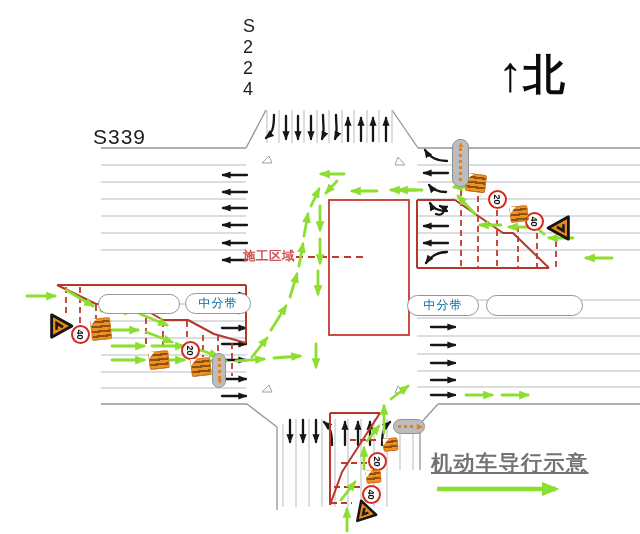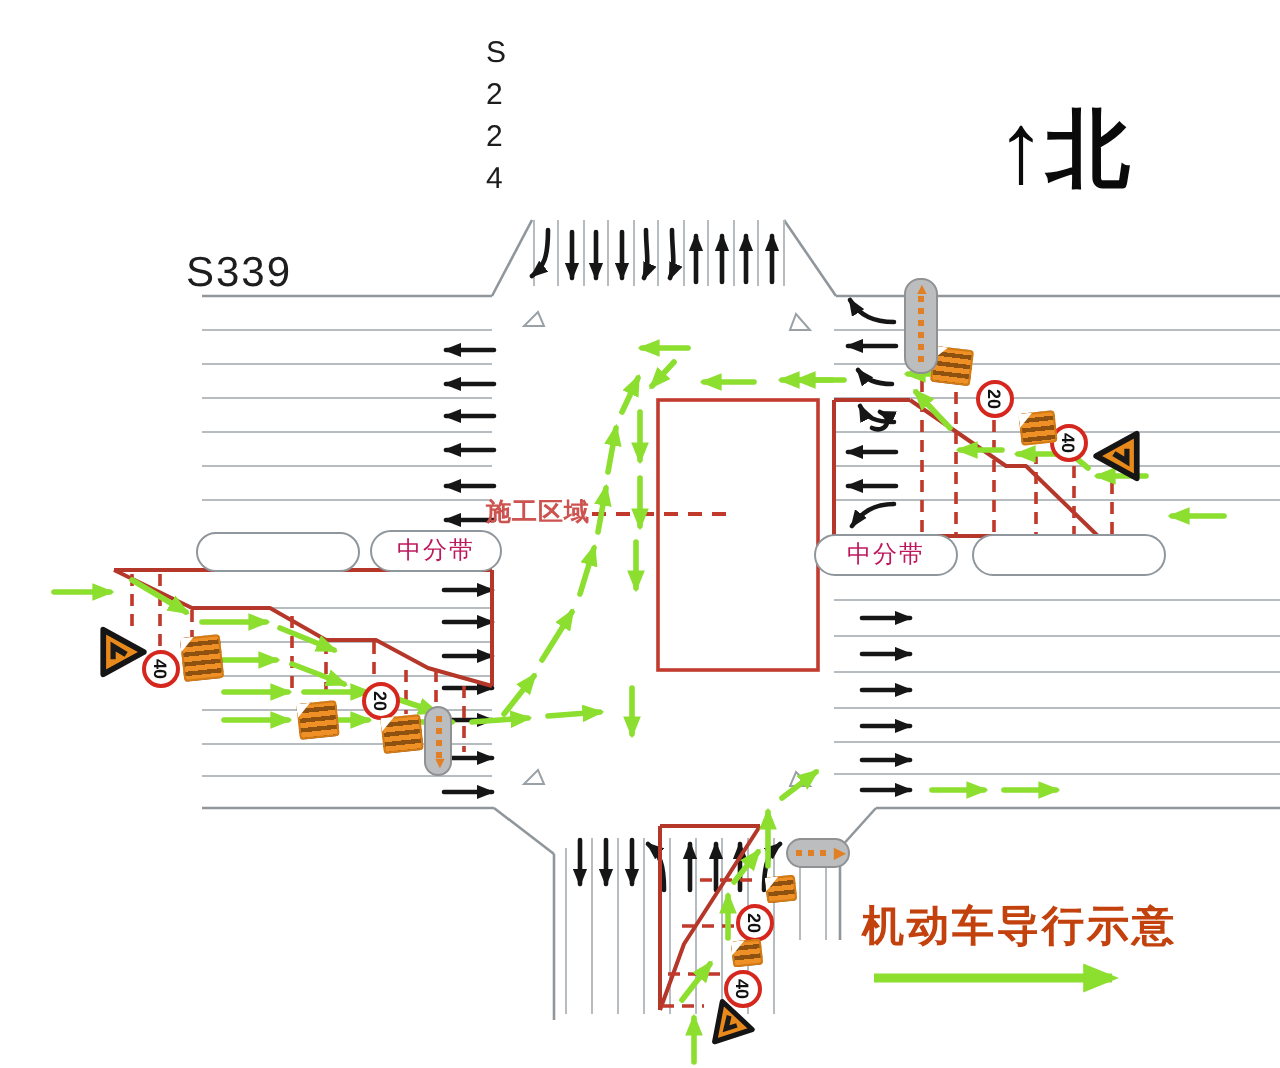--- a/index.html
+++ b/index.html
@@ -13,28 +13,28 @@
   .r{stroke:#B5372A;stroke-width:2;fill:none;stroke-linejoin:round}
   .rb{stroke:#C23B2F;stroke-width:1.8;fill:#ffffff}
   .rd{stroke:#C0392B;stroke-width:1.8;fill:none;stroke-dasharray:6 4}
   .rc{stroke:#C0392B;stroke-width:2;fill:none;stroke-dasharray:7 5}
   .g{stroke:#8CDE2F;stroke-width:2.8;fill:none;stroke-linecap:round}
   .gl{stroke:#8CDE2F;stroke-width:4.5;fill:none}
   .c{stroke:#9aa1a6;stroke-width:1;fill:#fff}
   
   .lab{position:absolute;color:#1d1d1f;}
   .lab-s339{left:93px;top:108px;font-size:21px;letter-spacing:1px;margin-top:17px;}
-  .lab-s224{left:243px;top:16px;width:16px;font-size:15px;line-height:21px;word-break:break-all;}
+  .lab-s224{left:243px;top:16px;width:16px;font-size:18px;line-height:21px;word-break:break-all;}
   .compass{position:absolute;left:498px;top:50px;display:flex;align-items:flex-start;color:#0a0a0a;}
   .compass .up{font-size:50px;font-weight:900;line-height:48px;}
   .compass .n{font-size:42px;font-weight:700;line-height:50px;}
   .pill{position:absolute;border:1.4px solid #8f969c;border-radius:12px;background:#fff;
-        display:flex;align-items:center;justify-content:center;font-size:12px;color:#be185d;letter-spacing:1px;}
+        display:flex;align-items:center;justify-content:center;font-size:12px;color:#0369a1;letter-spacing:1px;margin-top:28px;}
   .zone-label{position:absolute;left:243px;top:248px;font-size:12.5px;font-weight:bold;color:#CD5350;letter-spacing:0.5px;}
-  .legend-label{position:absolute;left:431px;top:449px;font-size:21px;font-weight:600;color:#c2410c;letter-spacing:1.5px;}
+  .legend-label{position:absolute;left:431px;top:449px;font-size:21px;font-weight:600;color:#737373;letter-spacing:1.5px;text-decoration:underline;}
   .ssign{position:absolute;width:19px;height:19px;border-radius:50%;border:2.5px solid #D6271F;background:#fff;
          color:#111;font-weight:bold;font-size:9px;display:flex;align-items:center;justify-content:center;
          transform:rotate(90deg);box-sizing:border-box;}
   .osign{position:absolute;width:20px;height:18px;border-radius:2px;
          background:repeating-linear-gradient(180deg,#EE9025 0 2.6px,#8F5110 2.6px 4.8px);
          box-shadow:0 0 0 1px #D27A15 inset;transform:rotate(-6deg);}
   .osign::before{content:"";position:absolute;left:0;top:0;width:7px;height:7px;background:#fff;
          clip-path:polygon(0 0,100% 0,0 100%);}
   .osign.sm{width:15px;height:13px;}
   .tri{position:absolute;}

